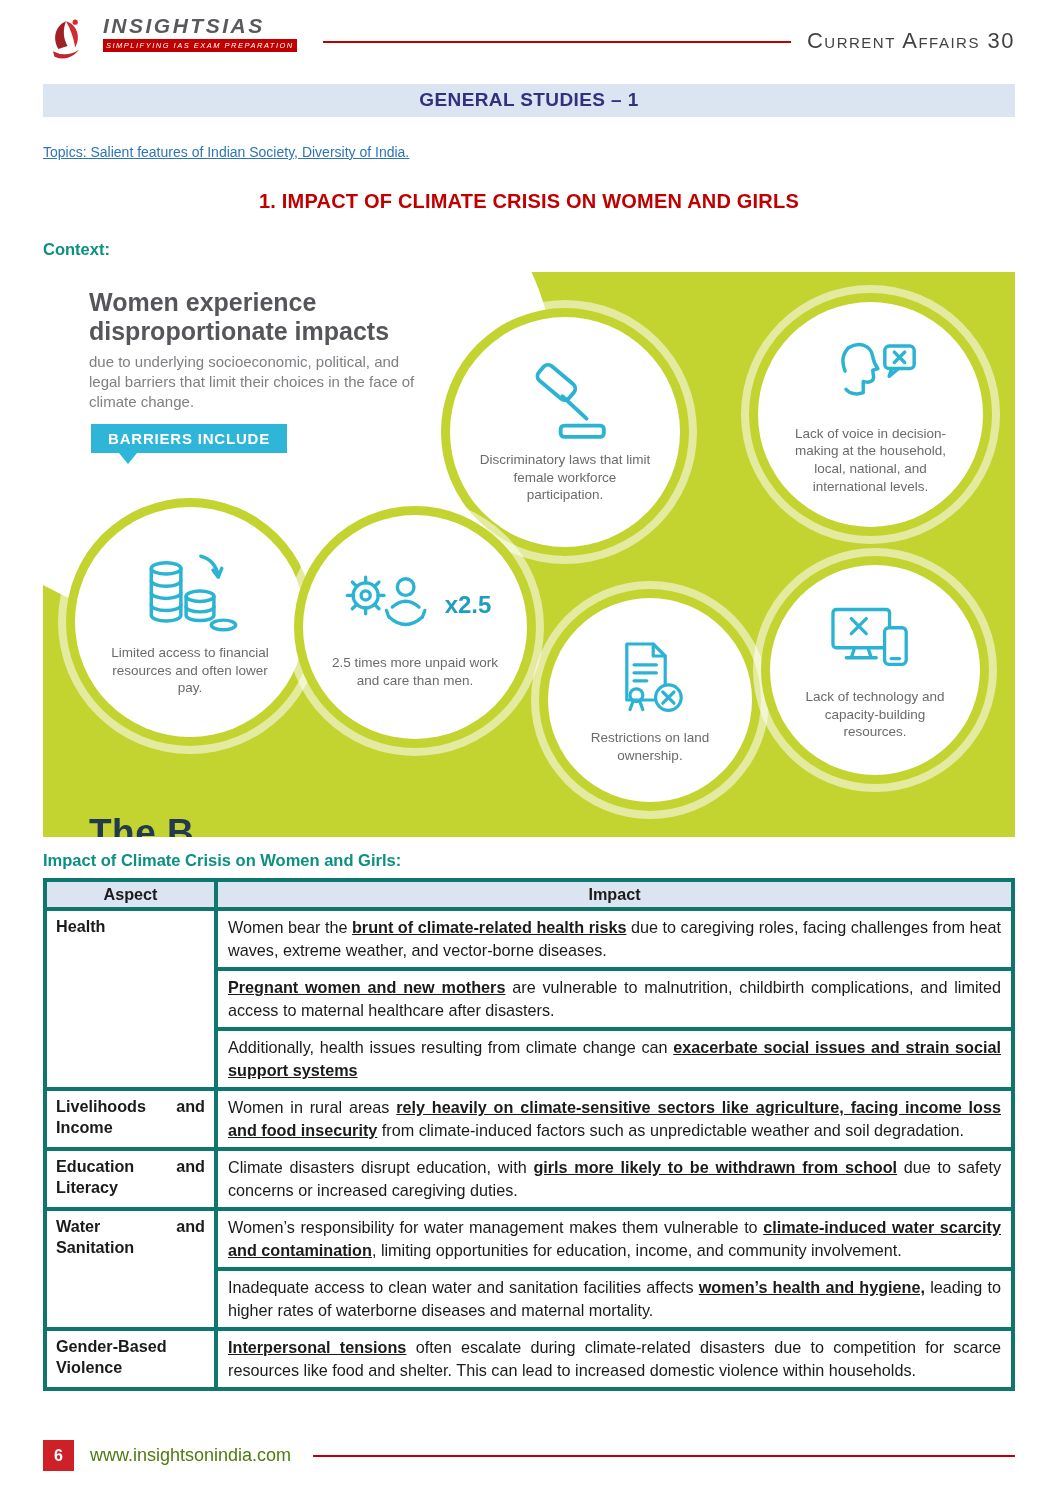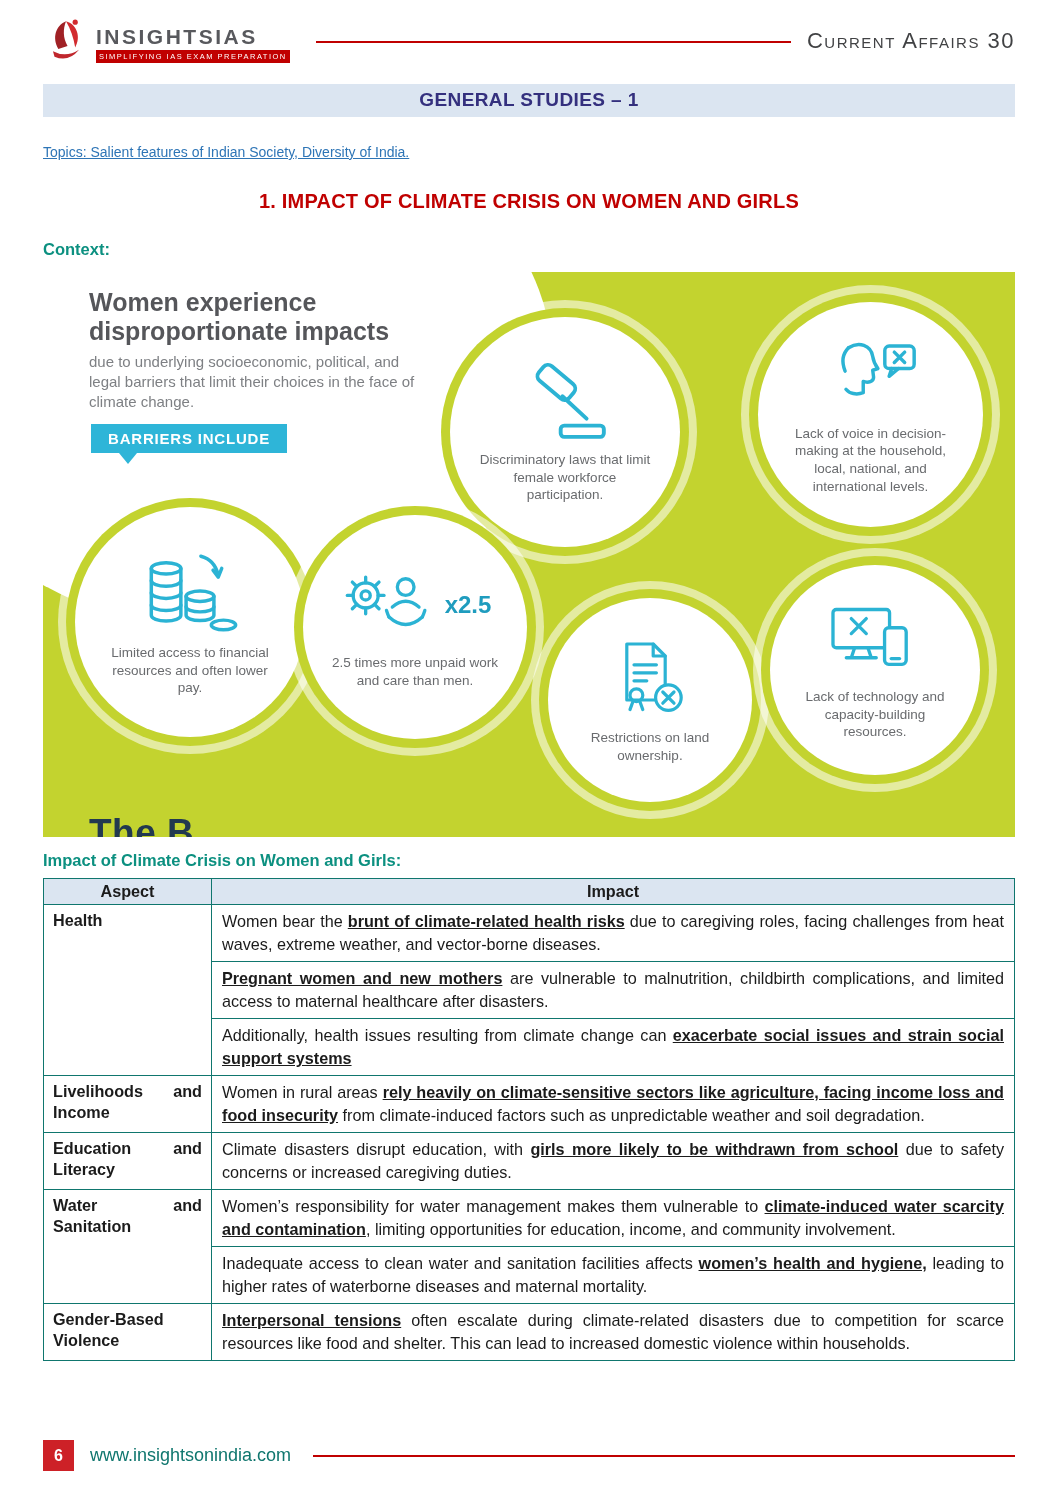--- a/index.html
+++ b/index.html
@@ -6,21 +6,21 @@
   .page {
     position:relative; width:1058px; height:1497px; background:#fff;
     font-family:"Liberation Sans", sans-serif; color:#1b1b1b; overflow:hidden;
     margin:0 auto;
   }
   .seg-b { font-weight:700; }
   .seg-u { text-decoration:underline; }
 
   
   .header { display:flex; align-items:center; padding:12px 43px 0 43px; height:54px; }
-  .logo-block { display:flex; align-items:flex-end; gap:7px; }
+  .logo-block { display:flex; align-items:flex-start; gap:14px;font-style:italic; }
   .brand { display:flex; flex-direction:column; }
   .brand-name { font-size:21px; font-weight:700; color:#58595d; letter-spacing:2.5px; line-height:1.05; }
   .brand-tagline { background:var(--accent-red,#c00000); color:#fff; font-size:7.5px; letter-spacing:1.5px;
                    padding:2px 3px; text-align:center; margin-top:2px; white-space:nowrap; }
   .header-rule { flex:1; height:2px; background:var(--accent-red,#c00000); margin:6px 16px 0 26px; }
   .issue-title { font-variant:small-caps; font-size:22px; color:#414244; letter-spacing:1.5px; white-space:nowrap; margin-top:4px; }
 
   
   .gs-banner { margin:18px 43px 0; background:var(--banner-bg,#dbe5f1); text-align:center; padding:5px 0 6px; }
   .gs-banner span { font-size:19px; font-weight:700; color:var(--banner-text,#34307e); letter-spacing:0.4px; }
@@ -61,32 +61,32 @@
   .c-tech    { left:727px; top:293px; width:210px; height:210px; }
   .gear-row { display:flex; align-items:center; gap:6px; }
   .badge { font-size:24px; font-weight:700; color:#1f9cbe; }
   .cut-caption { position:absolute; left:46px; bottom:-17px; z-index:2;
                  font-size:37px; font-weight:800; color:#22394f; letter-spacing:0.5px; }
 
   
   .table-heading { margin:14px 43px 0; color:var(--teal-heading,#0c9080); font-weight:700; font-size:16.5px; }
   .impact-table { margin:8px 43px 0; border-collapse:collapse; width:972px; table-layout:fixed;
                   font-size:16.2px; }
-  .impact-table th, .impact-table td { border:1px solid #0f766e; vertical-align:top; }
+  .impact-table th, .impact-table td { border:4px solid #0f766e; vertical-align:top; }
   .impact-table th { background:var(--banner-bg,#dbe5f1); text-align:center; font-weight:700; padding:3px 6px; }
   .col-aspect { width:155px; }
   td.aspect { font-weight:700; padding:5px 9px; line-height:1.3; text-align:justify; }
   td.impact { padding:5px 10px; text-align:justify; line-height:1.42; }
 
   
   .footer { position:absolute; left:43px; right:43px; bottom:26px; display:flex; align-items:center; }
   .page-num-box { width:31px; height:31px; background:var(--footer-red,#cd2127); color:#fff;
                   display:flex; align-items:center; justify-content:center;
                   font-size:16px; font-weight:700; flex:none; }
-  .website { margin-left:16px; font-size:18px; color:#0f766e; }
+  .website { margin-left:16px; font-size:18px; color:#4d7c0f; }
   .footer-rule { flex:1; height:2px; background:var(--accent-red,#c00000); margin-left:22px; }
 </style>
 </head>
 <body>
 
 <div class="page">
 
   <header class="header">
     <div class="logo-block">
       <svg width="46" height="48" viewBox="0 0 60 62" aria-hidden="true">

